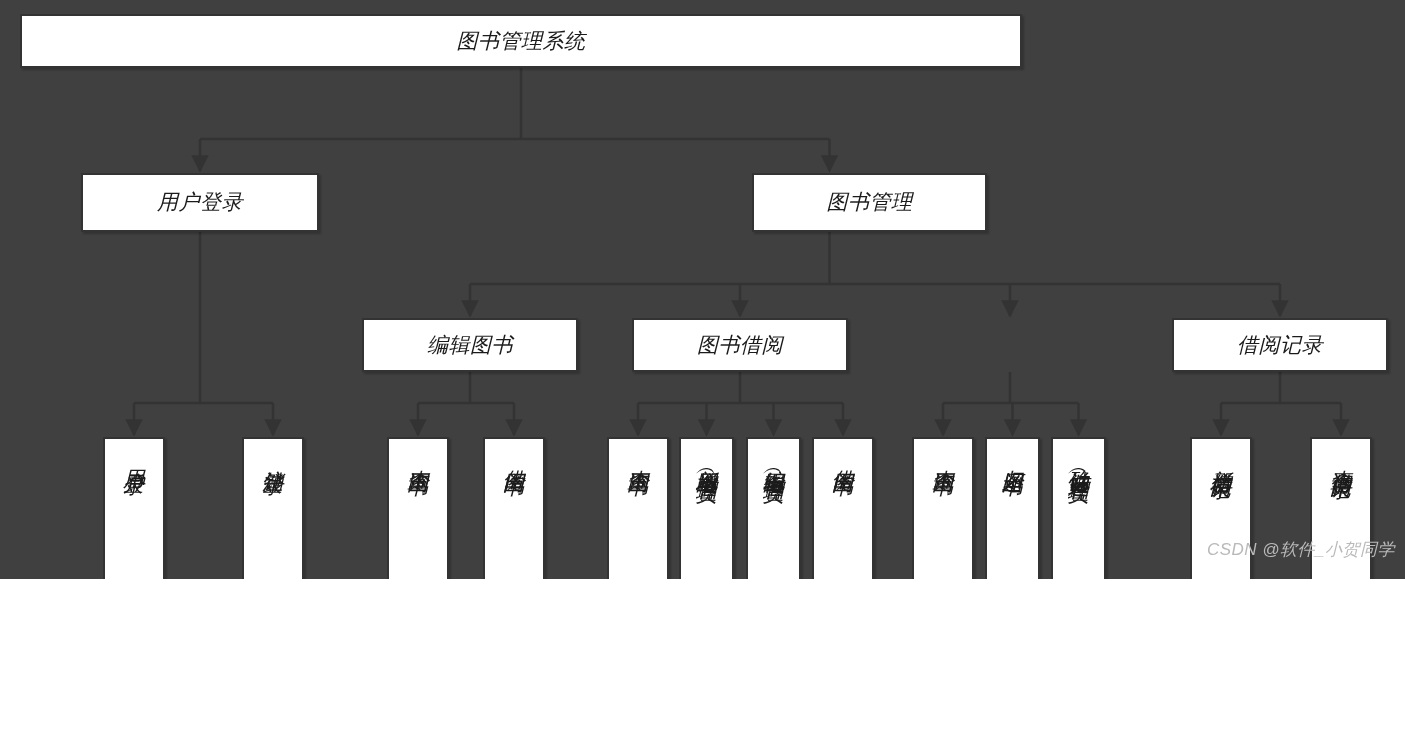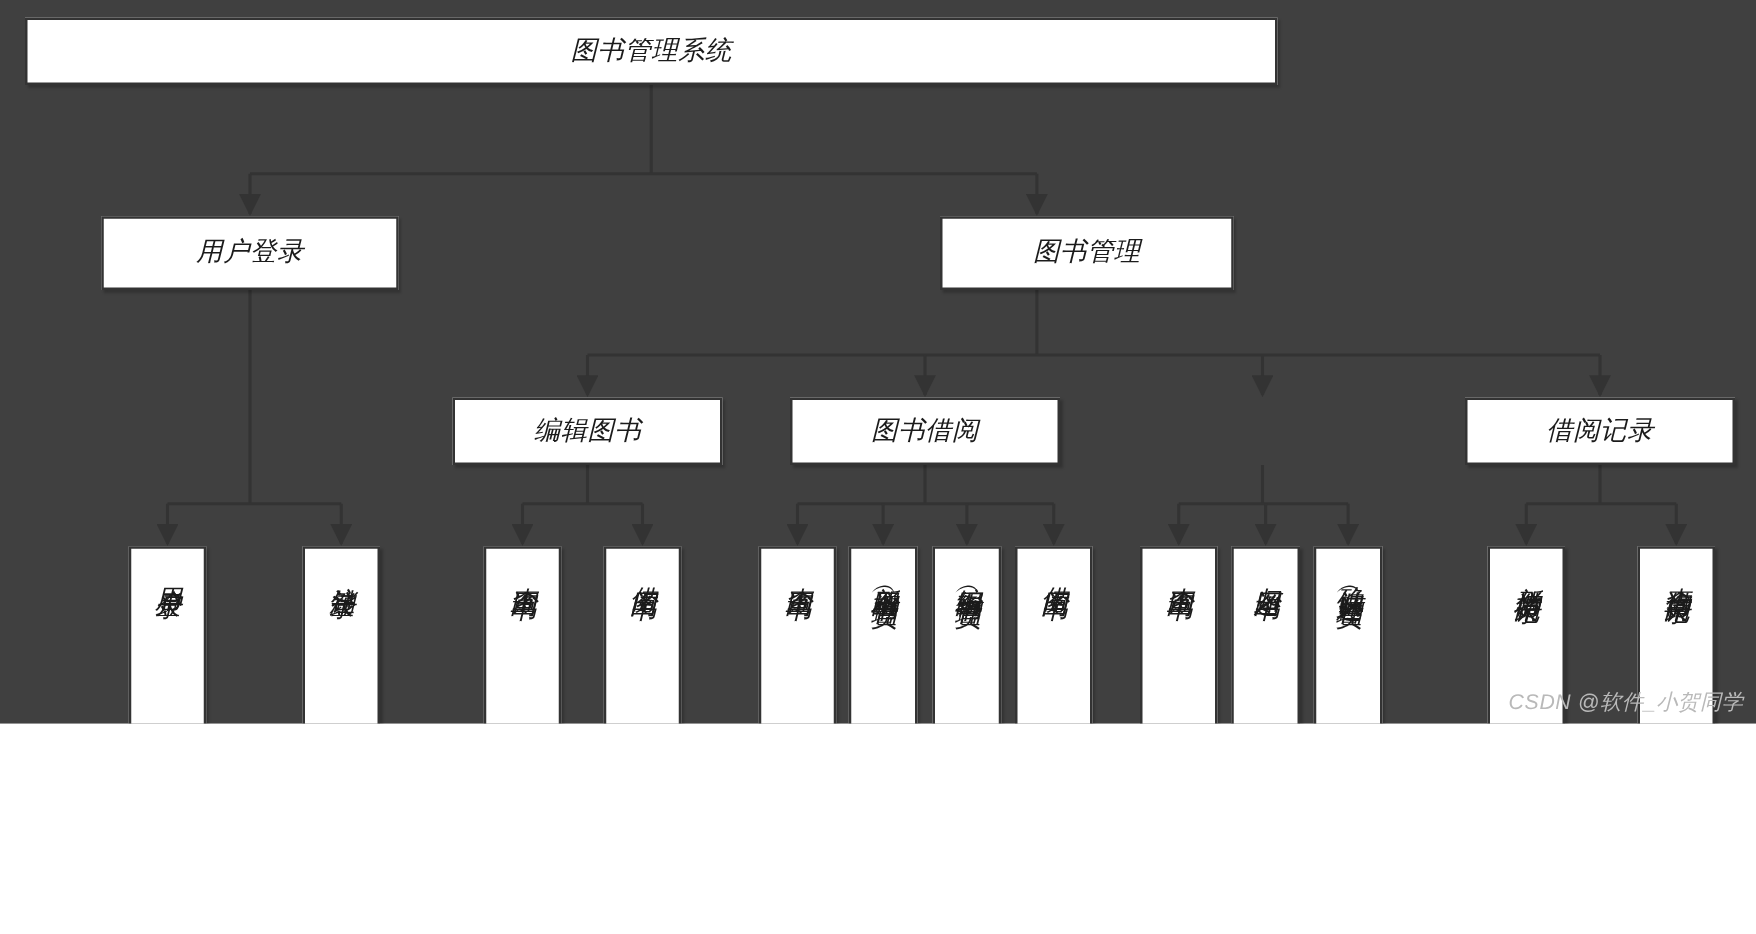--- a/index.html
+++ b/index.html
@@ -53,21 +53,21 @@
     writing-mode: vertical-rl;
     text-orientation: upright;
     white-space: nowrap;
     letter-spacing: 2px;
     font-size: 21px;
     line-height: 1;
   }
   .watermark {
     position: absolute;
     right: 10px;
-    bottom: 6px;
+    bottom: 18px;
     font-size: 17px;
     color: #b9b9b9;
     letter-spacing: 0.5px;
     white-space: nowrap;
     user-select: none;
   }
 </style>
 </head>
 <body>
 

